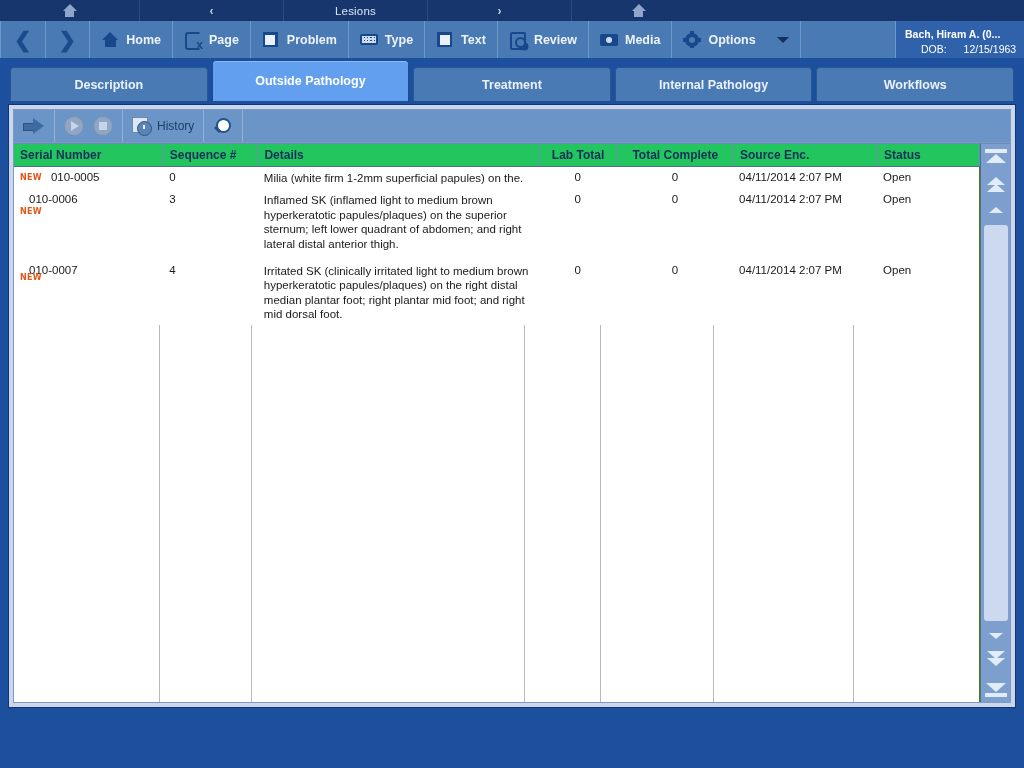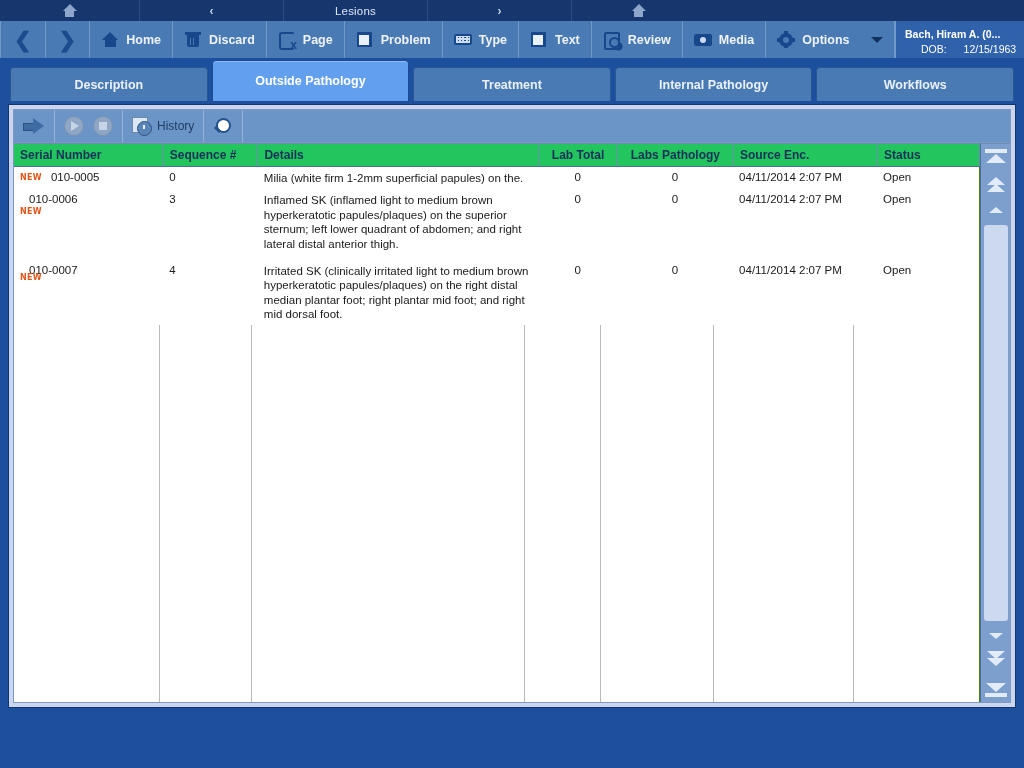--- a/index.html
+++ b/index.html
@@ -322,26 +322,20 @@
   </div>
   <div class="tbtn nav">
     <span class="nav-arrow">❯</span>
   </div>
 
   <div class="tbtn">
     <span class="ic ic-home"></span>
     <span>Home</span>
   </div>
   <div class="tbtn">
-    <span class="ic ic-trash">
-        <i></i>
-      </span>
-    <span>Discard</span>
-  </div>
-  <div class="tbtn">
     <span class="ic ic-page"></span>
     <span>Page</span>
   </div>
   <div class="tbtn">
     <span class="ic ic-square"></span>
     <span>Problem</span>
   </div>
   <div class="tbtn">
     <span class="ic ic-key"></span>
     <span>Type</span>
@@ -421,21 +415,21 @@
               <col style="width:113px">
               <col style="width:140px">
               <col style="width:99px">
         </colgroup>
         <thead>
           <tr>
             <th>Serial Number</th>
             <th>Sequence #</th>
             <th>Details</th>
             <th class="c">Lab Total</th>
-            <th class="c">Labs Pathology</th>
+            <th class="c">Total Complete</th>
             <th>Source Enc.</th>
             <th>Status</th>
           </tr>
         </thead>
       </table>
 
       <div class="gridbody">
         <div class="colrules">
           <span style="left:145px"></span>
               <span style="left:237px"></span>

